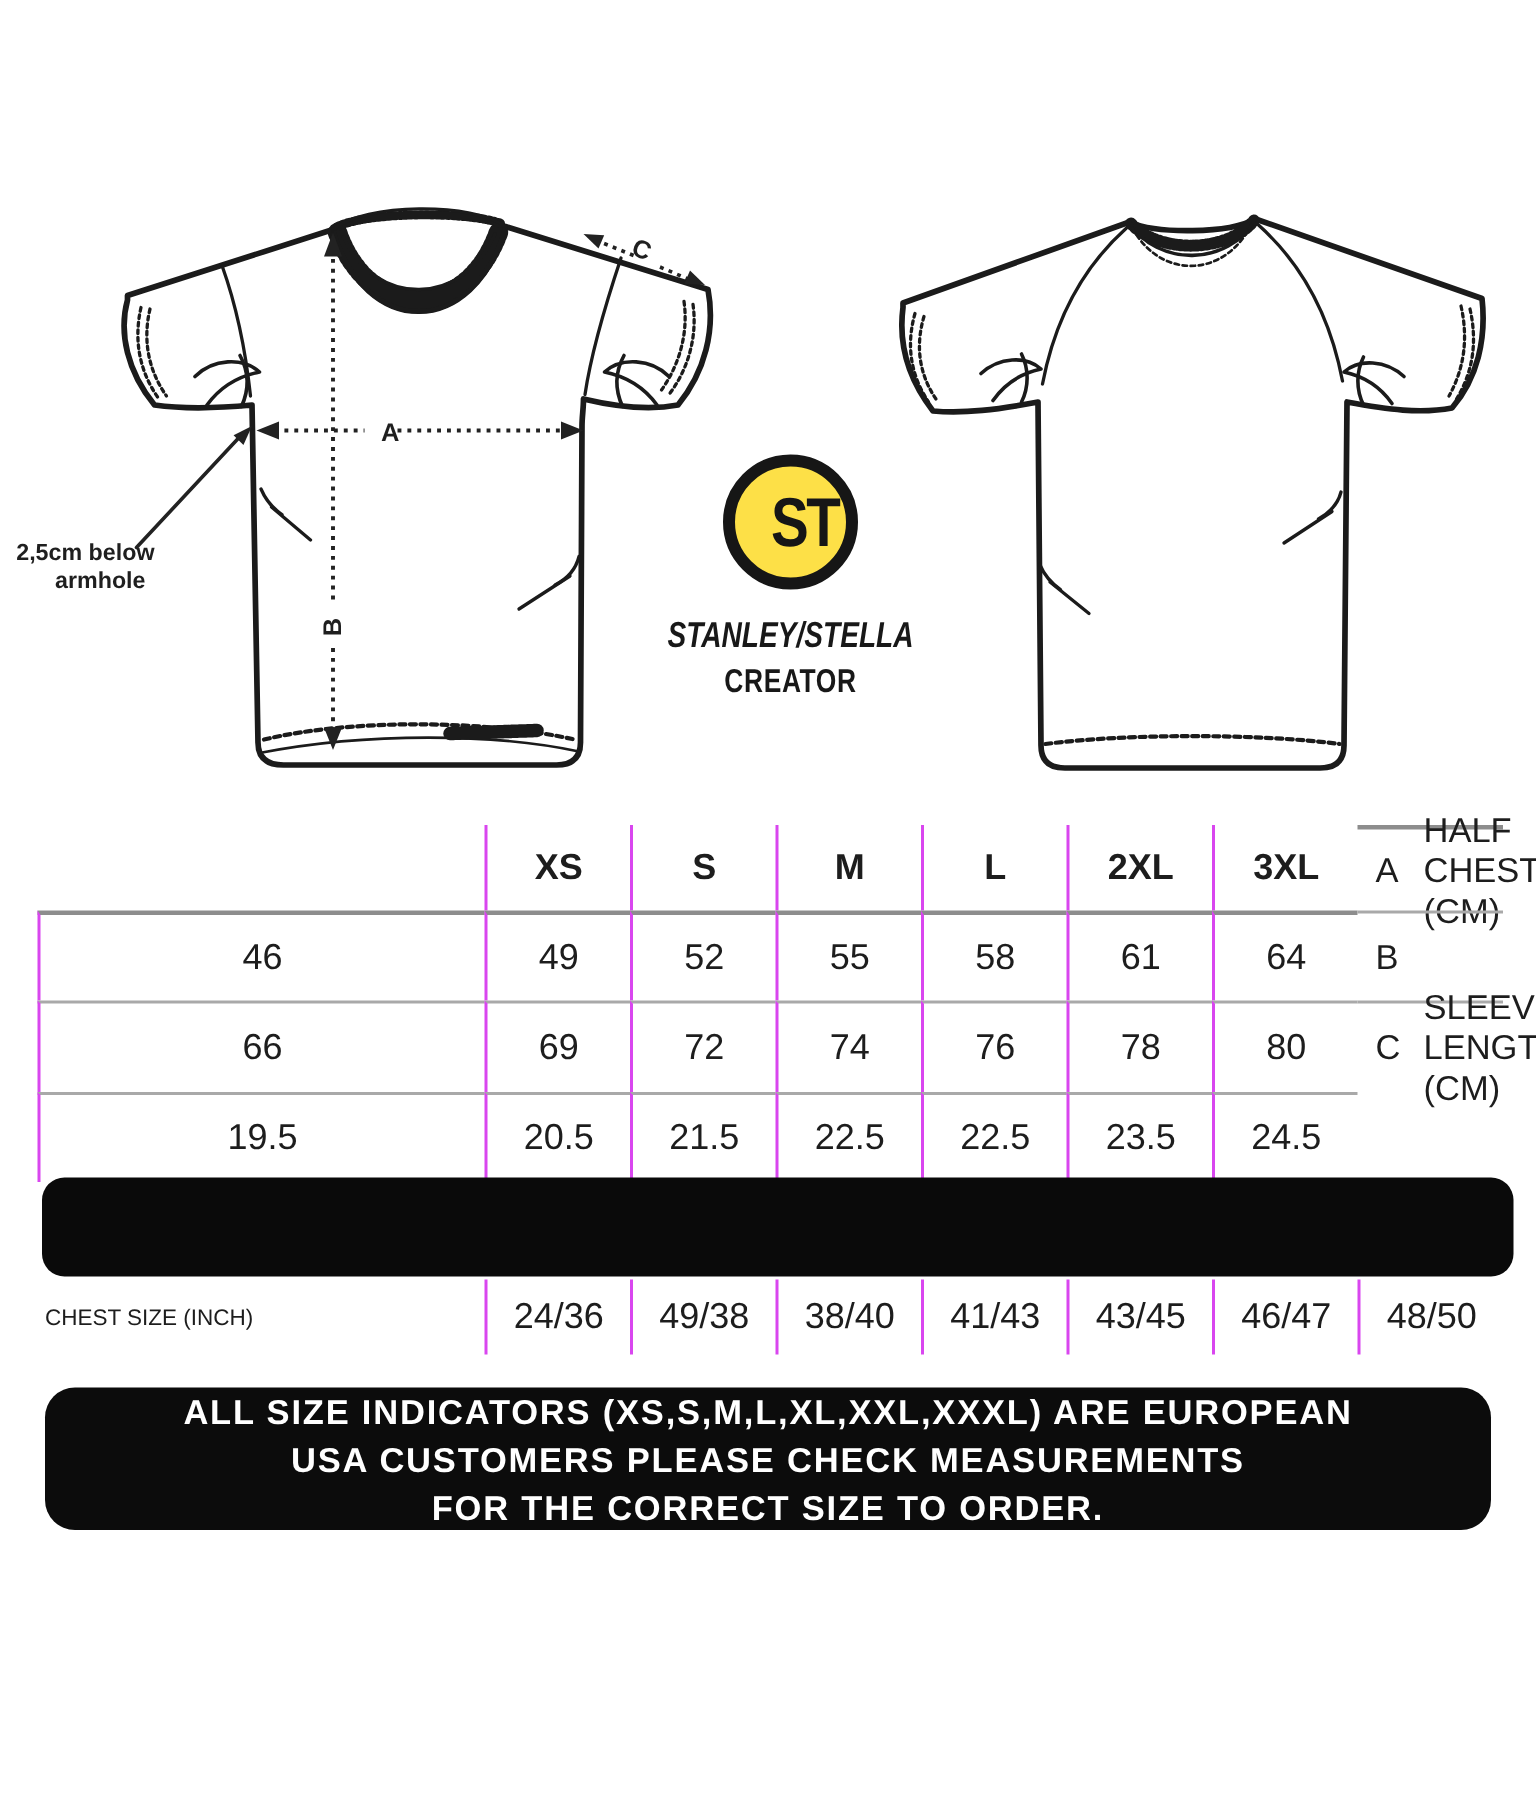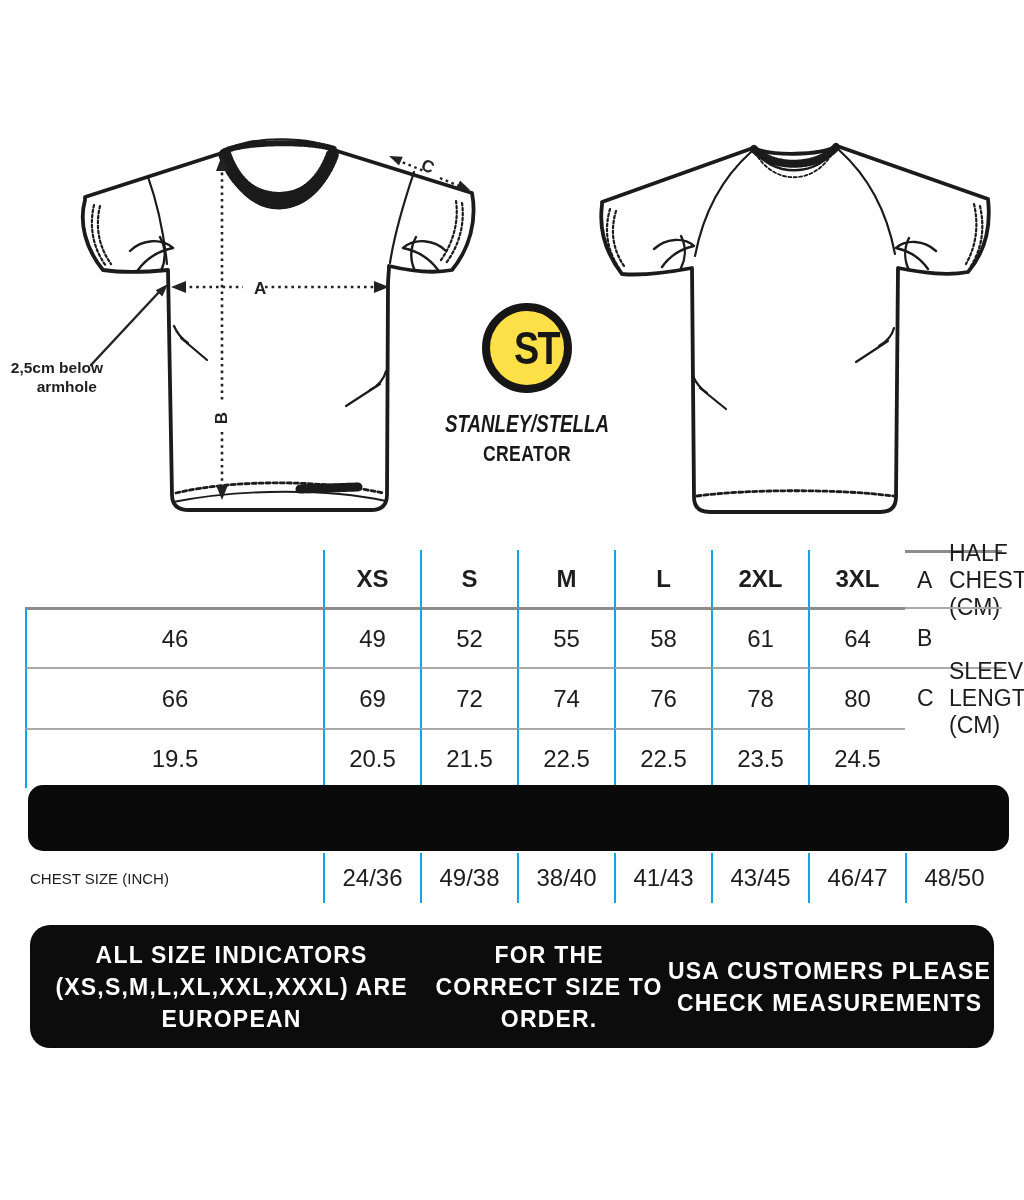--- a/index.html
+++ b/index.html
@@ -28,41 +28,41 @@
     transform:scaleX(.8);letter-spacing:.5px;
   }
   
   .size-table{
     position:absolute;left:25px;top:550px;width:977px;
     display:grid;grid-template-columns:298px repeat(7,97px);
     grid-template-rows:57px 60px 61px 60px;
   }
   .cell{display:flex;align-items:center;justify-content:center;font-size:24px;}
   .h{font-weight:bold;}
-  .h,.v{border-left:2px solid #0ea5e9;}
+  .h,.v{border-left:2px solid #d946ef;}
   .bth{border-top:3px solid #8d8d8d;}
   .bt{border-top:2px solid #a9a9a9;}
   .label{justify-content:flex-start;padding-left:12px;font-size:23px;}
   .rk{width:32px;flex:0 0 32px;}
   
   .solid-bar{
     position:absolute;left:28px;top:785px;width:981px;height:66px;
     background:#0a0a0a;border-radius:15px;
   }
   
   .inch-grid{
     position:absolute;left:25px;top:853px;width:977px;height:50px;
     display:grid;grid-template-columns:298px repeat(7,97px);
   }
   .inch-label{justify-content:flex-start;padding-left:5px;font-size:15px;}
   
   .notice{
-    position:absolute;left:30px;top:925px;width:964px;height:123px;
+    position:absolute;left:30px;top:925px;width:964px;height:95px;
     background:#0c0c0c;border-radius:20px;color:#ffffff;
-    display:flex;flex-direction:row;align-items:center;justify-content:center;
+    display:flex;flex-direction:column;align-items:center;justify-content:center;
     font-weight:bold;font-size:23px;letter-spacing:1.2px;line-height:32px;text-align:center;
   }
 </style>
 </head>
 <body>
 
 <div class="page">
 
   <svg class="diagram-svg" width="1024" height="545" viewBox="0 0 1024 545">
     <g stroke="#1b1b1b" fill="none" stroke-linecap="round" stroke-linejoin="round">
@@ -223,17 +223,17 @@
     <div class="cell v">49/38</div>
     <div class="cell v">38/40</div>
     <div class="cell v">41/43</div>
     <div class="cell v">43/45</div>
     <div class="cell v">46/47</div>
     <div class="cell v">48/50</div>
   </div>
 
   <div class="notice">
     <div>ALL SIZE INDICATORS (XS,S,M,L,XL,XXL,XXXL) ARE EUROPEAN</div>
+    <div>USA CUSTOMERS PLEASE CHECK MEASUREMENTS</div>
     <div>FOR THE CORRECT SIZE TO ORDER.</div>
-    <div>USA CUSTOMERS PLEASE CHECK MEASUREMENTS</div>
   </div>
 
 </div>
 
 </body></html>

